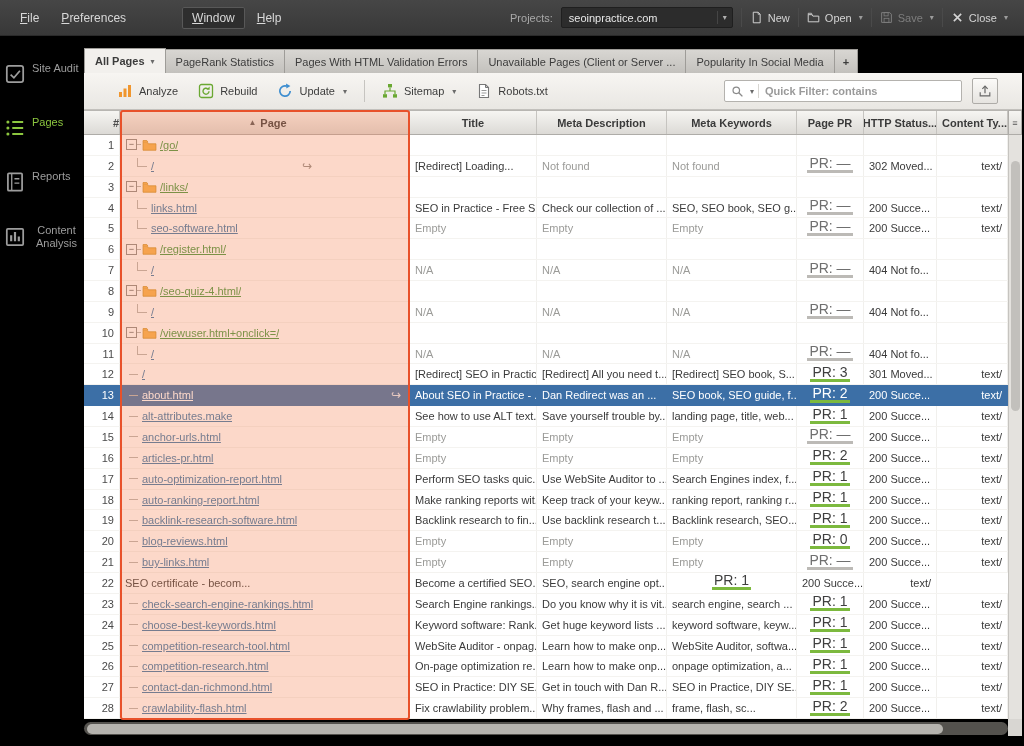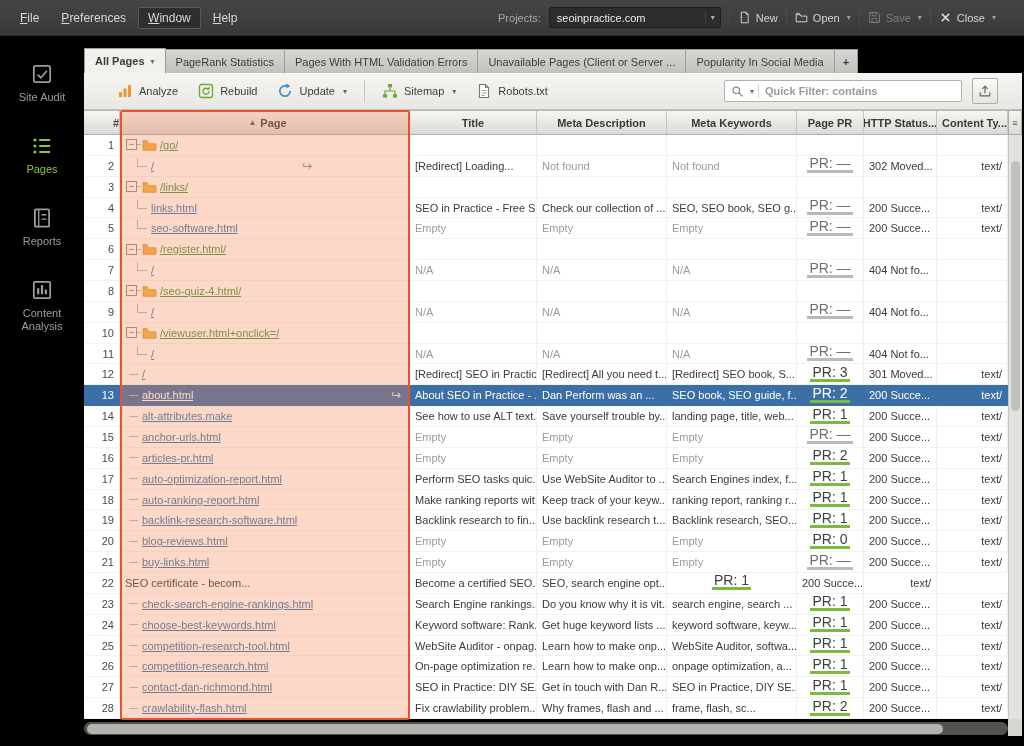--- a/index.html
+++ b/index.html
@@ -6,38 +6,38 @@
     font-family:"Liberation Sans","DejaVu Sans",sans-serif;}
   #app{position:relative;width:1024px;height:746px;background:#000000;overflow:hidden;}
   :root{--cols:36px 290px 127px 130px 130px 67px 73px 71px;}
 
   
   .menubar{position:absolute;left:0;top:0;width:1024px;height:36px;
     background:linear-gradient(#464646,#383838);border-bottom:1px solid #2a2a2a;
     display:flex;align-items:center;box-sizing:border-box;}
   #menu-items{display:flex;align-items:center;padding-left:10px;gap:2px;}
   .menu-item{color:#d8d8d8;font-size:12px;padding:4px 10px;border-radius:2px;cursor:default;}
-  .menu-item.active{background:#2e2e2e;box-shadow:inset 0 0 0 1px #585858;}
-  .menu-right{margin-left:auto;display:flex;align-items:center;gap:8px;padding-right:20px;}
+  .menu-item.active{background:#2e2e2e;box-shadow:inset 0 0 0 1px #585858;margin-left:44px;}
+  .menu-right{margin-left:auto;display:flex;align-items:center;gap:8px;padding-right:8px;}
   .projects-label{color:#a8a8a8;font-size:11px;}
   .project-combo{width:172px;height:21px;background:#2c2c2c;border:1px solid #1f1f1f;
     border-radius:2px;color:#e8e8e8;display:flex;align-items:center;font-size:11px;
     padding-left:7px;box-sizing:border-box;}
   .combo-dd{margin-left:auto;border-left:1px solid #454545;padding:2px 5px;color:#b0b0b0;font-size:8px;}
   .mb-btn{display:flex;align-items:center;gap:5px;color:#d4d4d4;font-size:11px;
     padding:3px 8px;border-left:1px solid #4a4a4a;cursor:default;}
   .mb-btn .icn svg{width:13px;height:13px;display:block;}
   .mb-btn.disabled{color:#7e7e7e;}
   .dd{font-size:8px;color:#9c9c9c;margin-left:2px;}
   .dd.dark{color:#6a6a6a;}
 
   
   .sidebar{position:absolute;left:0;top:36px;width:84px;height:710px;
     display:flex;flex-direction:column;align-items:center;padding-top:26px;gap:30px;box-sizing:border-box;}
-  .side-item{display:flex;flex-direction:column;gap:5px;color:#9d9d9d;
+  .side-item{display:flex;flex-direction:row;gap:5px;color:#9d9d9d;
     width:78px;text-align:center;font-size:11px;line-height:13px;cursor:default;}
   .side-item .icn svg{width:24px;height:24px;display:block;}
   .side-item.active{color:#8cc63f;}
 
   
   .tabbar{position:absolute;left:84px;top:48px;width:938px;height:25px;display:flex;align-items:flex-end;}
   .tab{height:24px;padding:0 10px;background:linear-gradient(#d8d6d2,#c3c1bd);
     border:1px solid #9e9c98;border-bottom:none;margin-right:-1px;font-size:11px;color:#3c3c3c;
     display:flex;align-items:center;gap:4px;white-space:nowrap;box-sizing:border-box;cursor:default;}
   .tab.active{background:#f2f0ed;font-weight:bold;height:25px;position:relative;z-index:2;}
@@ -560,21 +560,21 @@
         <div class="td col-ctype">text/</div>
       </div>
       <div class="tr selected">
         <div class="td col-num">13</div>
         <div class="td col-page">
           <span class="dash"></span>
           <a class="lnk">about.html</a>
           <span class="redir right">↪</span>
         </div>
         <div class="td col-title">About SEO in Practice - ...</div>
-        <div class="td col-desc">Dan Perform was an ...</div>
+        <div class="td col-desc">Dan Redirect was an ...</div>
         <div class="td col-keys">SEO book, SEO guide, f...</div>
         <div class="td col-pr">
           <span class="prbadge ">PR: 2</span>
         </div>
         <div class="td col-status">200 Succe...</div>
         <div class="td col-ctype">text/</div>
       </div>
       <div class="tr">
         <div class="td col-num">14</div>
         <div class="td col-page">

